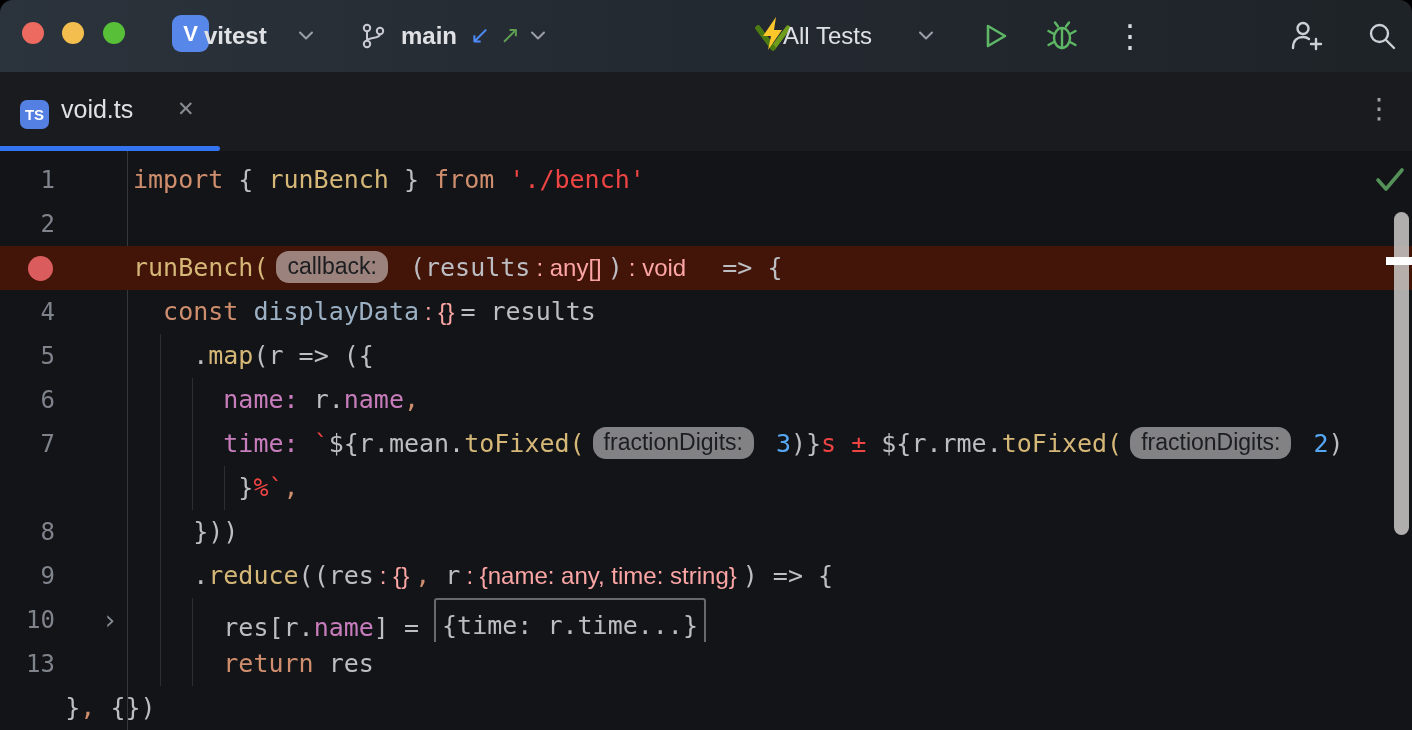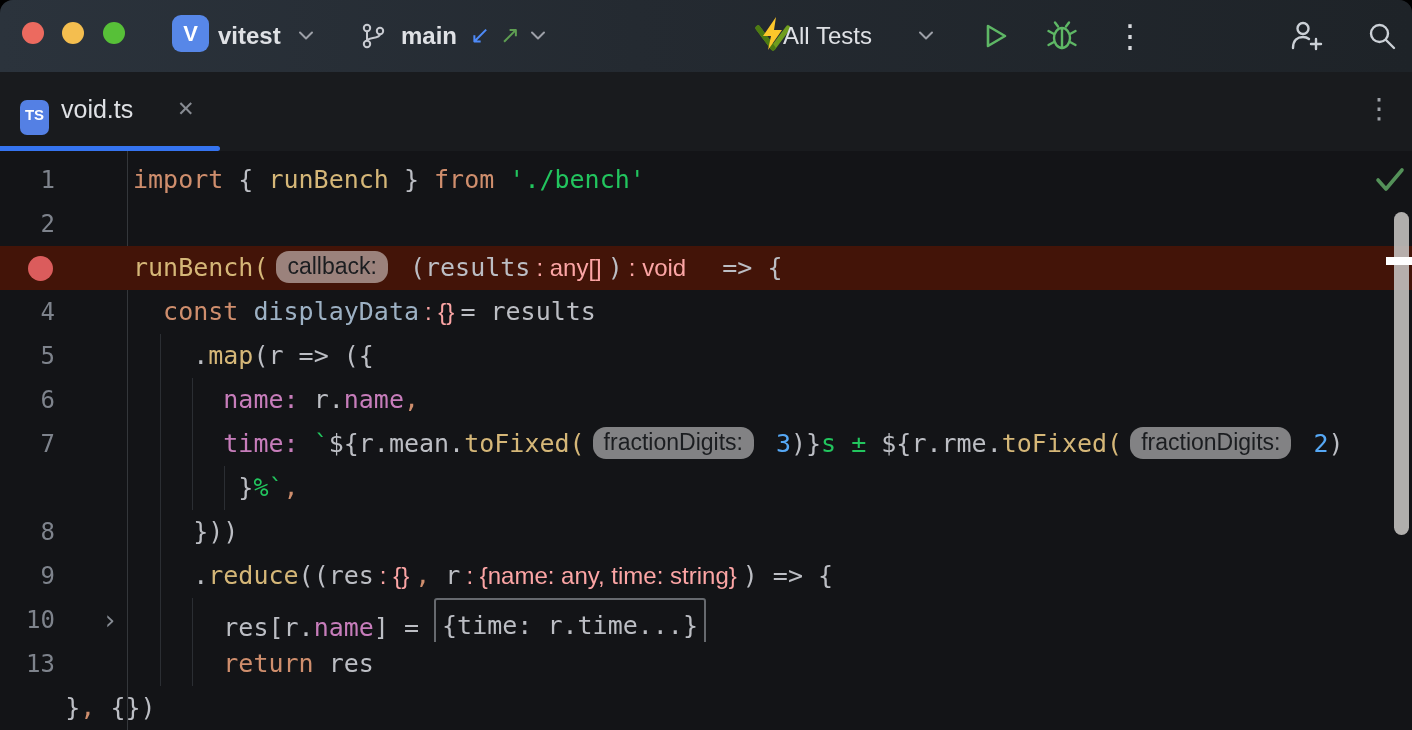--- a/index.html
+++ b/index.html
@@ -10,54 +10,54 @@
   
   #titlebar{position:absolute;left:0;top:0;width:1412px;height:72px;
     background:linear-gradient(to right,#2B333C,#242A31 45%,#1E2328);}
   .tl{position:absolute;top:22px;width:22px;height:22px;border-radius:50%;}
   #tl-close{left:22px;background:#EC6A5F;}
   #tl-min{left:62px;background:#F4BE4F;}
   #tl-zoom{left:103px;background:#57C038;}
   #proj-badge{position:absolute;left:172px;top:15px;width:37px;height:37px;border-radius:9px;
     background:#5787E8;color:#fff;font-size:22px;font-weight:bold;text-align:center;line-height:37px;}
   .tb-text{position:absolute;top:0;height:72px;line-height:72px;color:#DFE1E5;font-size:24px;font-weight:600;}
-  #proj-name{left:218px;}
+  #proj-name{left:204px;}
   #branch-name{left:401px;}
   #runcfg-name{left:783px;font-weight:500;}
   .chev{position:absolute;top:31px;}
   #arrow-in{position:absolute;left:470px;top:0;height:72px;line-height:70px;color:#4E8AF8;font-size:24px;}
   #arrow-out{position:absolute;left:500px;top:0;height:72px;line-height:70px;color:#5E9E52;font-size:24px;}
   .icon-btn{position:absolute;top:16px;width:40px;height:40px;display:flex;align-items:center;justify-content:center;}
   #kebab-top{position:absolute;left:1113px;top:14px;width:34px;height:44px;color:#D8DADE;
     font-size:32px;line-height:44px;text-align:center;}
 
   
   #tabbar{position:absolute;left:0;top:72px;width:1412px;height:79px;background:#191B1E;}
-  #ts-badge{position:absolute;left:20px;top:28px;width:29px;height:35px;border-radius:7px;
+  #ts-badge{position:absolute;left:20px;top:28px;width:29px;height:29px;border-radius:7px;
     background:#5480E4;color:#fff;font-size:15px;font-weight:bold;text-align:center;line-height:29px;}
   #tab-label{position:absolute;left:61px;top:0;height:74px;line-height:74px;color:#DFE1E5;font-size:25px;font-weight:500;}
   #tab-close{position:absolute;left:177px;top:0;height:74px;line-height:74px;color:#878B92;font-size:21px;}
   #tab-underline{position:absolute;left:0;top:74px;width:220px;height:5px;background:#3574F0;border-radius:0 3px 3px 0;}
   #kebab-tab{position:absolute;left:1362px;top:15px;width:34px;height:44px;color:#9DA1A8;
     font-size:28px;line-height:44px;text-align:center;}
 
   
   #editor{position:absolute;left:0;top:151px;width:1412px;height:579px;background:#131417;}
   #rows{position:absolute;left:0;top:7px;width:1412px;}
   .row{display:flex;height:44px;}
   .row.hl{background:#431408;}
   .gutter{flex:0 0 128px;position:relative;}
   .ln{position:absolute;left:0;top:0;width:55px;text-align:right;
       font:24px/44px "DejaVu Sans Mono",monospace;color:#7E838C;}
   .bp{position:absolute;left:28px;top:10px;width:25px;height:25px;border-radius:50%;background:#DB5C5C;}
   .foldch{position:absolute;left:102px;top:1px;font:26px/42px "DejaVu Sans Mono",monospace;color:#868B93;}
   .code{flex:1;white-space:pre;overflow:hidden;font:25px/44px "DejaVu Sans Mono",monospace;color:#BCBEC4;padding-left:5px;}
   .tk-kw{color:#CF8E6D;}
   .tk-fn{color:#D5B778;}
-  .tk-str{color:#22c55e;}
+  .tk-str{color:#ef4444;}
   .tk-prop{color:#C77DBB;}
   .tk-num{color:#56A8F5;}
   .tk-var{color:#9DB1C4;}
   .tk-comma{color:#CF8E6D;}
   .tk-pl{color:#BCBEC4;}
   .tk-hint{font-family:"Liberation Sans",sans-serif;font-size:24px;color:#fca5a5;margin:16px 6px;}
   .tk-pill{display:inline-block;font:23px/27px "Liberation Sans",sans-serif;color:#1B1D20;
     background:rgba(255,255,255,0.47);border-radius:13px;padding:2px 11px 3px;margin:0 22px 0 8px;vertical-align:2px;}
   .tk-foldbox{display:inline-block;border:2px solid #66696E;border-radius:3px;padding:8px 6px;
     line-height:36px;vertical-align:2px;color:#BCBEC4;}

